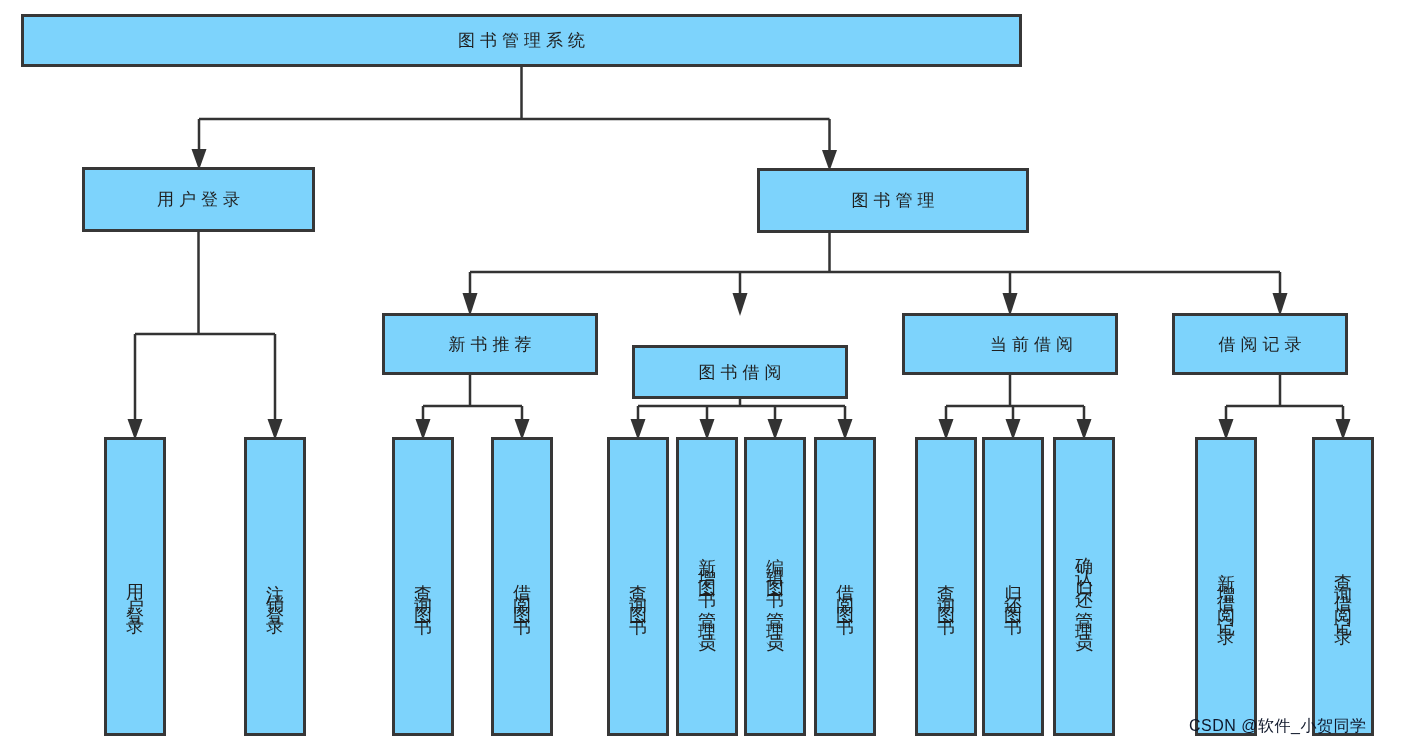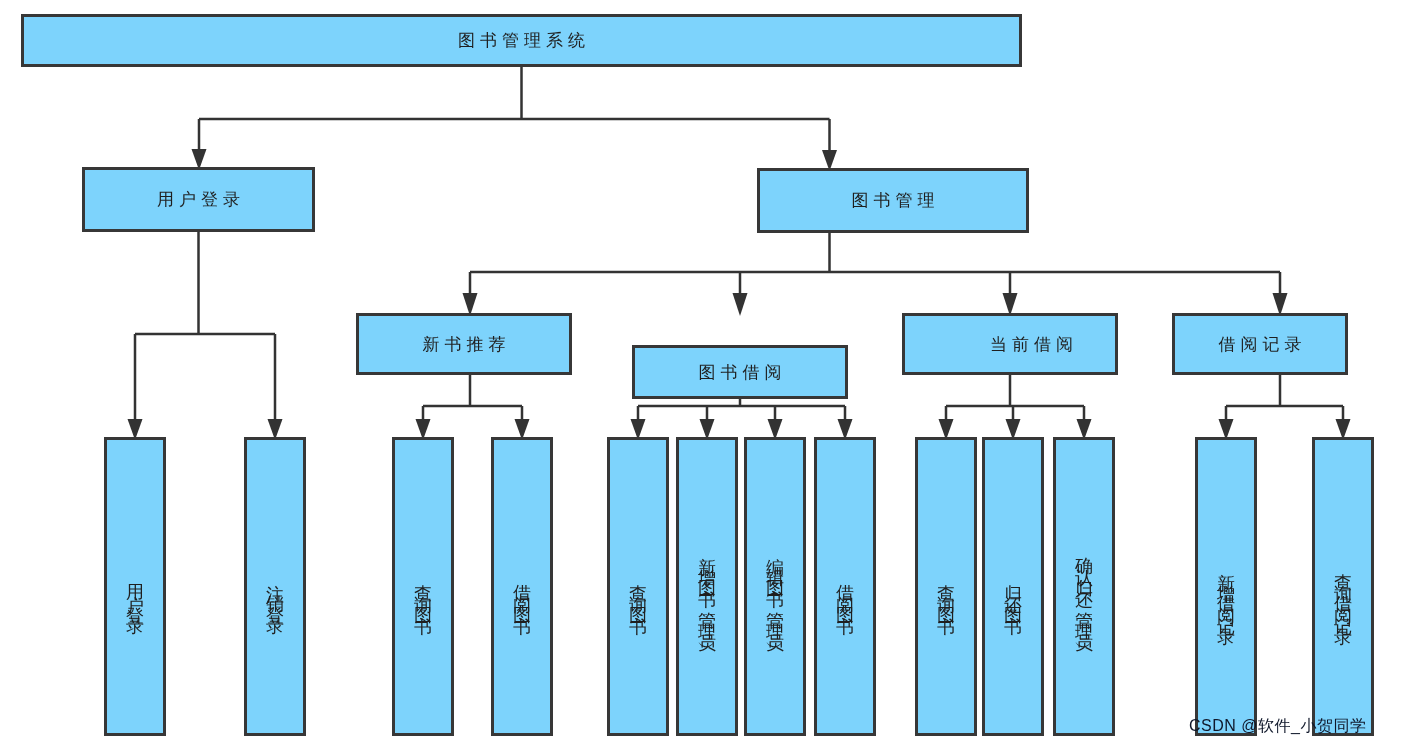--- a/index.html
+++ b/index.html
@@ -124,21 +124,21 @@
       <polygon points="1218.5,419 1233.5,419 1226,440"></polygon>
       <polygon points="1335.5,419 1350.5,419 1343,440"></polygon>
     </g>
   </svg>
 
   <div class="box hbox" style="left:21px; top:14px; width:1001px; height:53px;">图书管理系统</div>
 
   <div class="box hbox" style="left:82px; top:167px; width:233px; height:65px;">用户登录</div>
   <div class="box hbox" style="left:712px; top:168px; width:272px; height:65px;margin-left:45px;">图书管理</div>
 
-  <div class="box hbox" style="left:356px; top:313px; width:216px; height:62px;">新书推荐</div>
+  <div class="box hbox" style="left:382px; top:313px; width:216px; height:62px;">新书推荐</div>
   <div class="box hbox" style="left:632px; top:313px; width:216px; height:54px;margin-top:32px;">图书借阅</div>
   <div class="box hbox" style="left:902px; top:313px; width:216px; height:62px;padding-left:48px;">当前借阅</div>
   <div class="box hbox" style="left:1172px; top:313px; width:176px; height:62px;">借阅记录</div>
 
   <div class="box vbox" style="left:104px; top:437px; width:62px; height:299px;">用户登录</div>
   <div class="box vbox" style="left:244px; top:437px; width:62px; height:299px;">注销登录</div>
 
   <div class="box vbox" style="left:392px; top:437px; width:62px; height:299px;">查询图书</div>
   <div class="box vbox" style="left:491px; top:437px; width:62px; height:299px;">借阅图书</div>
 

